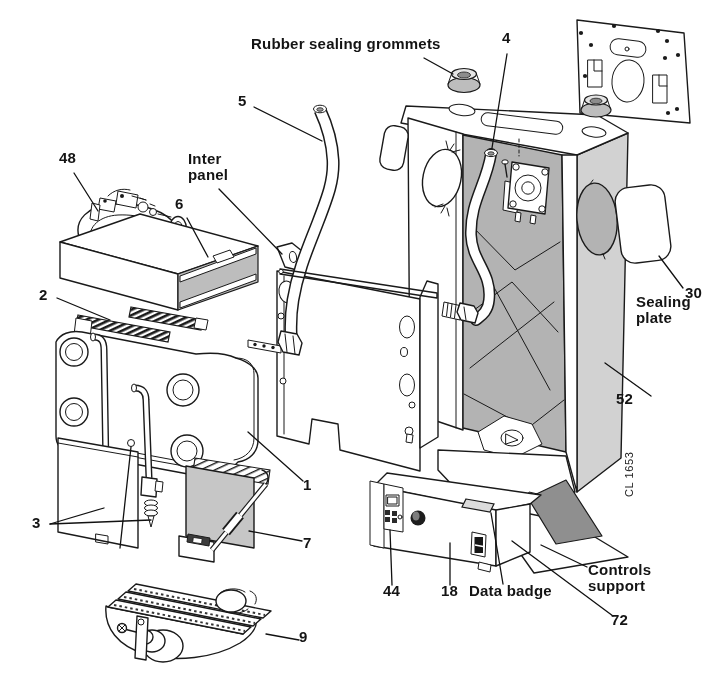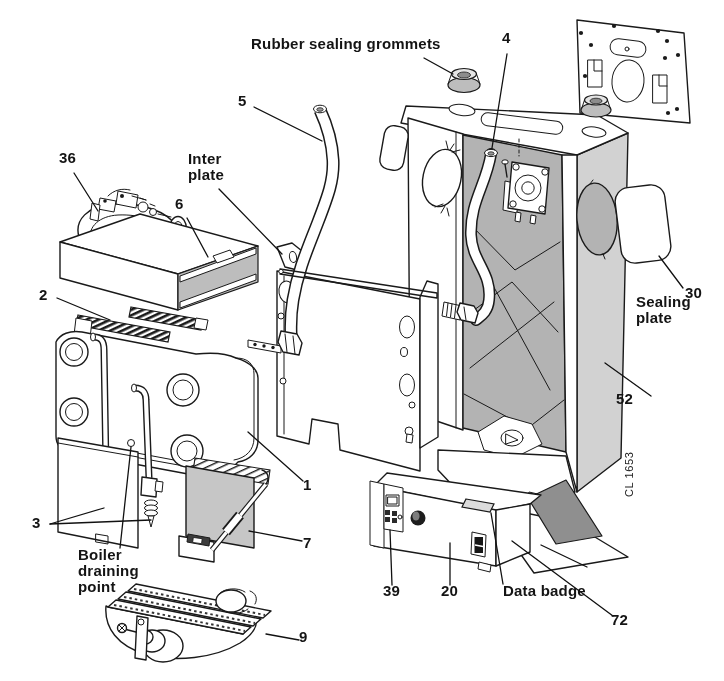--- a/index.html
+++ b/index.html
@@ -361,34 +361,33 @@
     <line x1="450" y1="585" x2="450" y2="543"></line>
     <line x1="503" y1="584" x2="491" y2="513"></line>
     <line x1="587" y1="567" x2="541" y2="545"></line>
     <line x1="613" y1="616" x2="512" y2="541"></line>
   </g>
 </svg>
 
   <div class="lbl" style="left:251px;top:36px">Rubber sealing grommets</div>
   <div class="lbl" style="left:502px;top:30px">4</div>
   <div class="lbl" style="left:238px;top:93px">5</div>
-  <div class="lbl" style="left:59px;top:150px">36</div>
+  <div class="lbl" style="left:59px;top:150px">48</div>
   <div class="lbl" style="left:188px;top:151px">Inter
-plate</div>
+panel</div>
   <div class="lbl" style="left:175px;top:196px">6</div>
   <div class="lbl" style="left:39px;top:287px">2</div>
   <div class="lbl" style="left:685px;top:285px">30</div>
   <div class="lbl" style="left:636px;top:294px">Sealing
 plate</div>
   <div class="lbl" style="left:616px;top:391px">52</div>
   <div class="lbl" style="left:303px;top:477px">1</div>
   <div class="lbl" style="left:32px;top:515px">3</div>
   <div class="lbl" style="left:303px;top:535px">7</div>
-  <div class="lbl" style="left:78px;top:547px">Boiler
-draining
-point</div>
   <div class="lbl" style="left:299px;top:629px">9</div>
-  <div class="lbl" style="left:383px;top:583px">39</div>
-  <div class="lbl" style="left:441px;top:583px">20</div>
-  <div class="lbl" style="left:503px;top:583px">Data badge</div>
+  <div class="lbl" style="left:383px;top:583px">44</div>
+  <div class="lbl" style="left:441px;top:583px">18</div>
+  <div class="lbl" style="left:469px;top:583px">Data badge</div>
+  <div class="lbl" style="left:588px;top:562px">Controls
+support</div>
   <div class="lbl" style="left:611px;top:612px">72</div>
   <div class="lbl rot" style="left:621px;top:497px">CL 1653</div>
 </div>
 
 </body></html>

